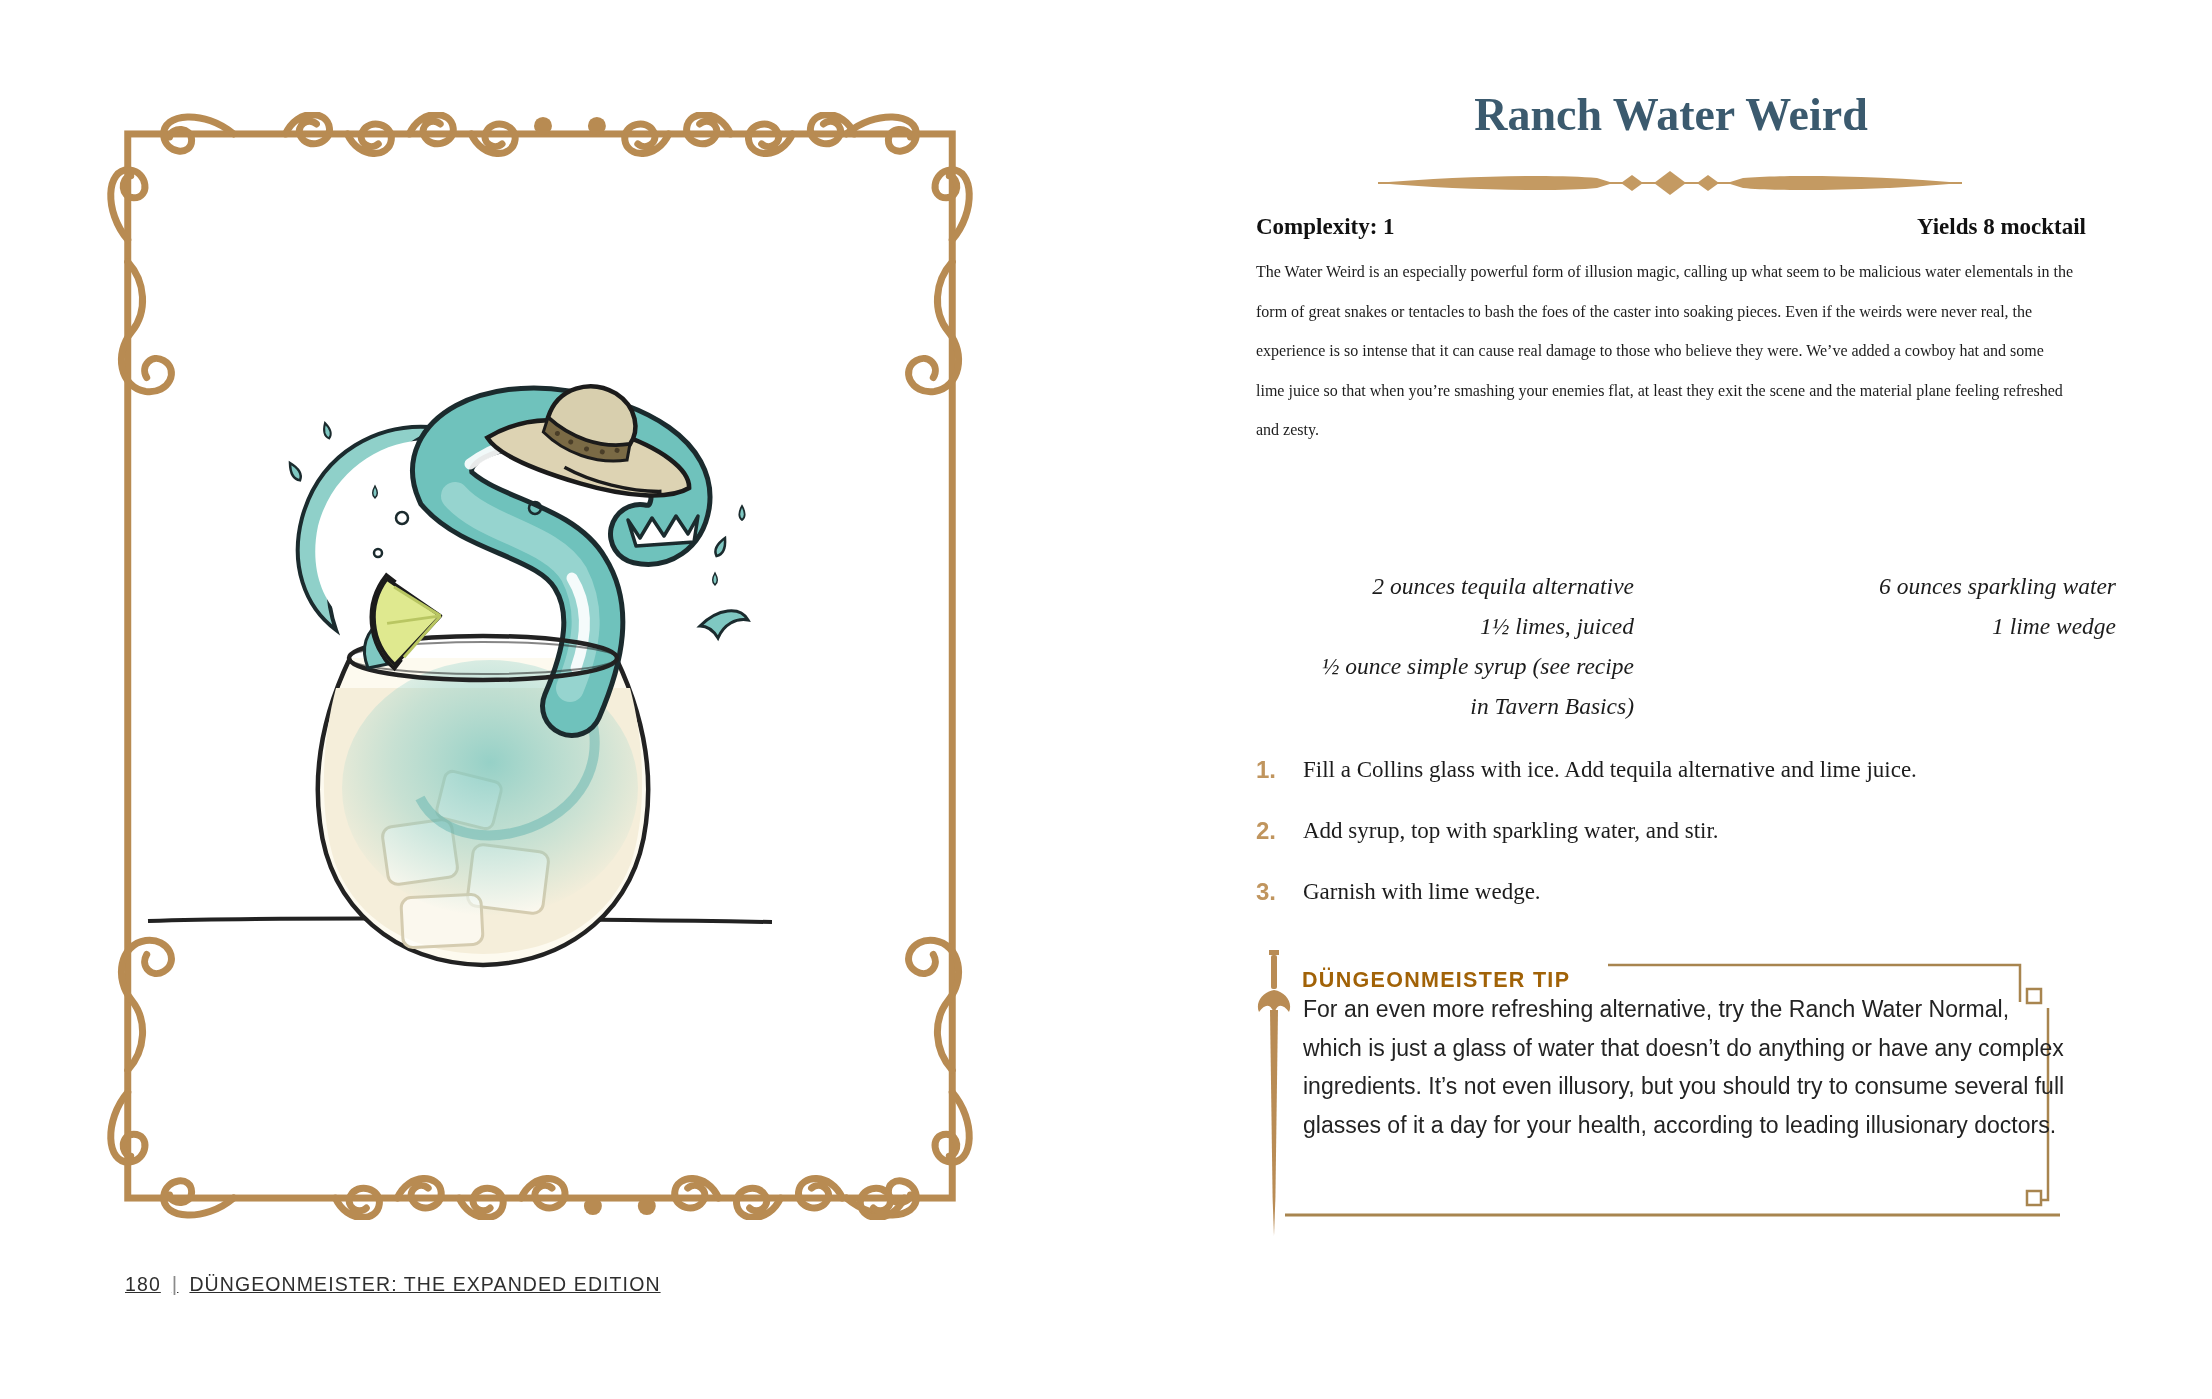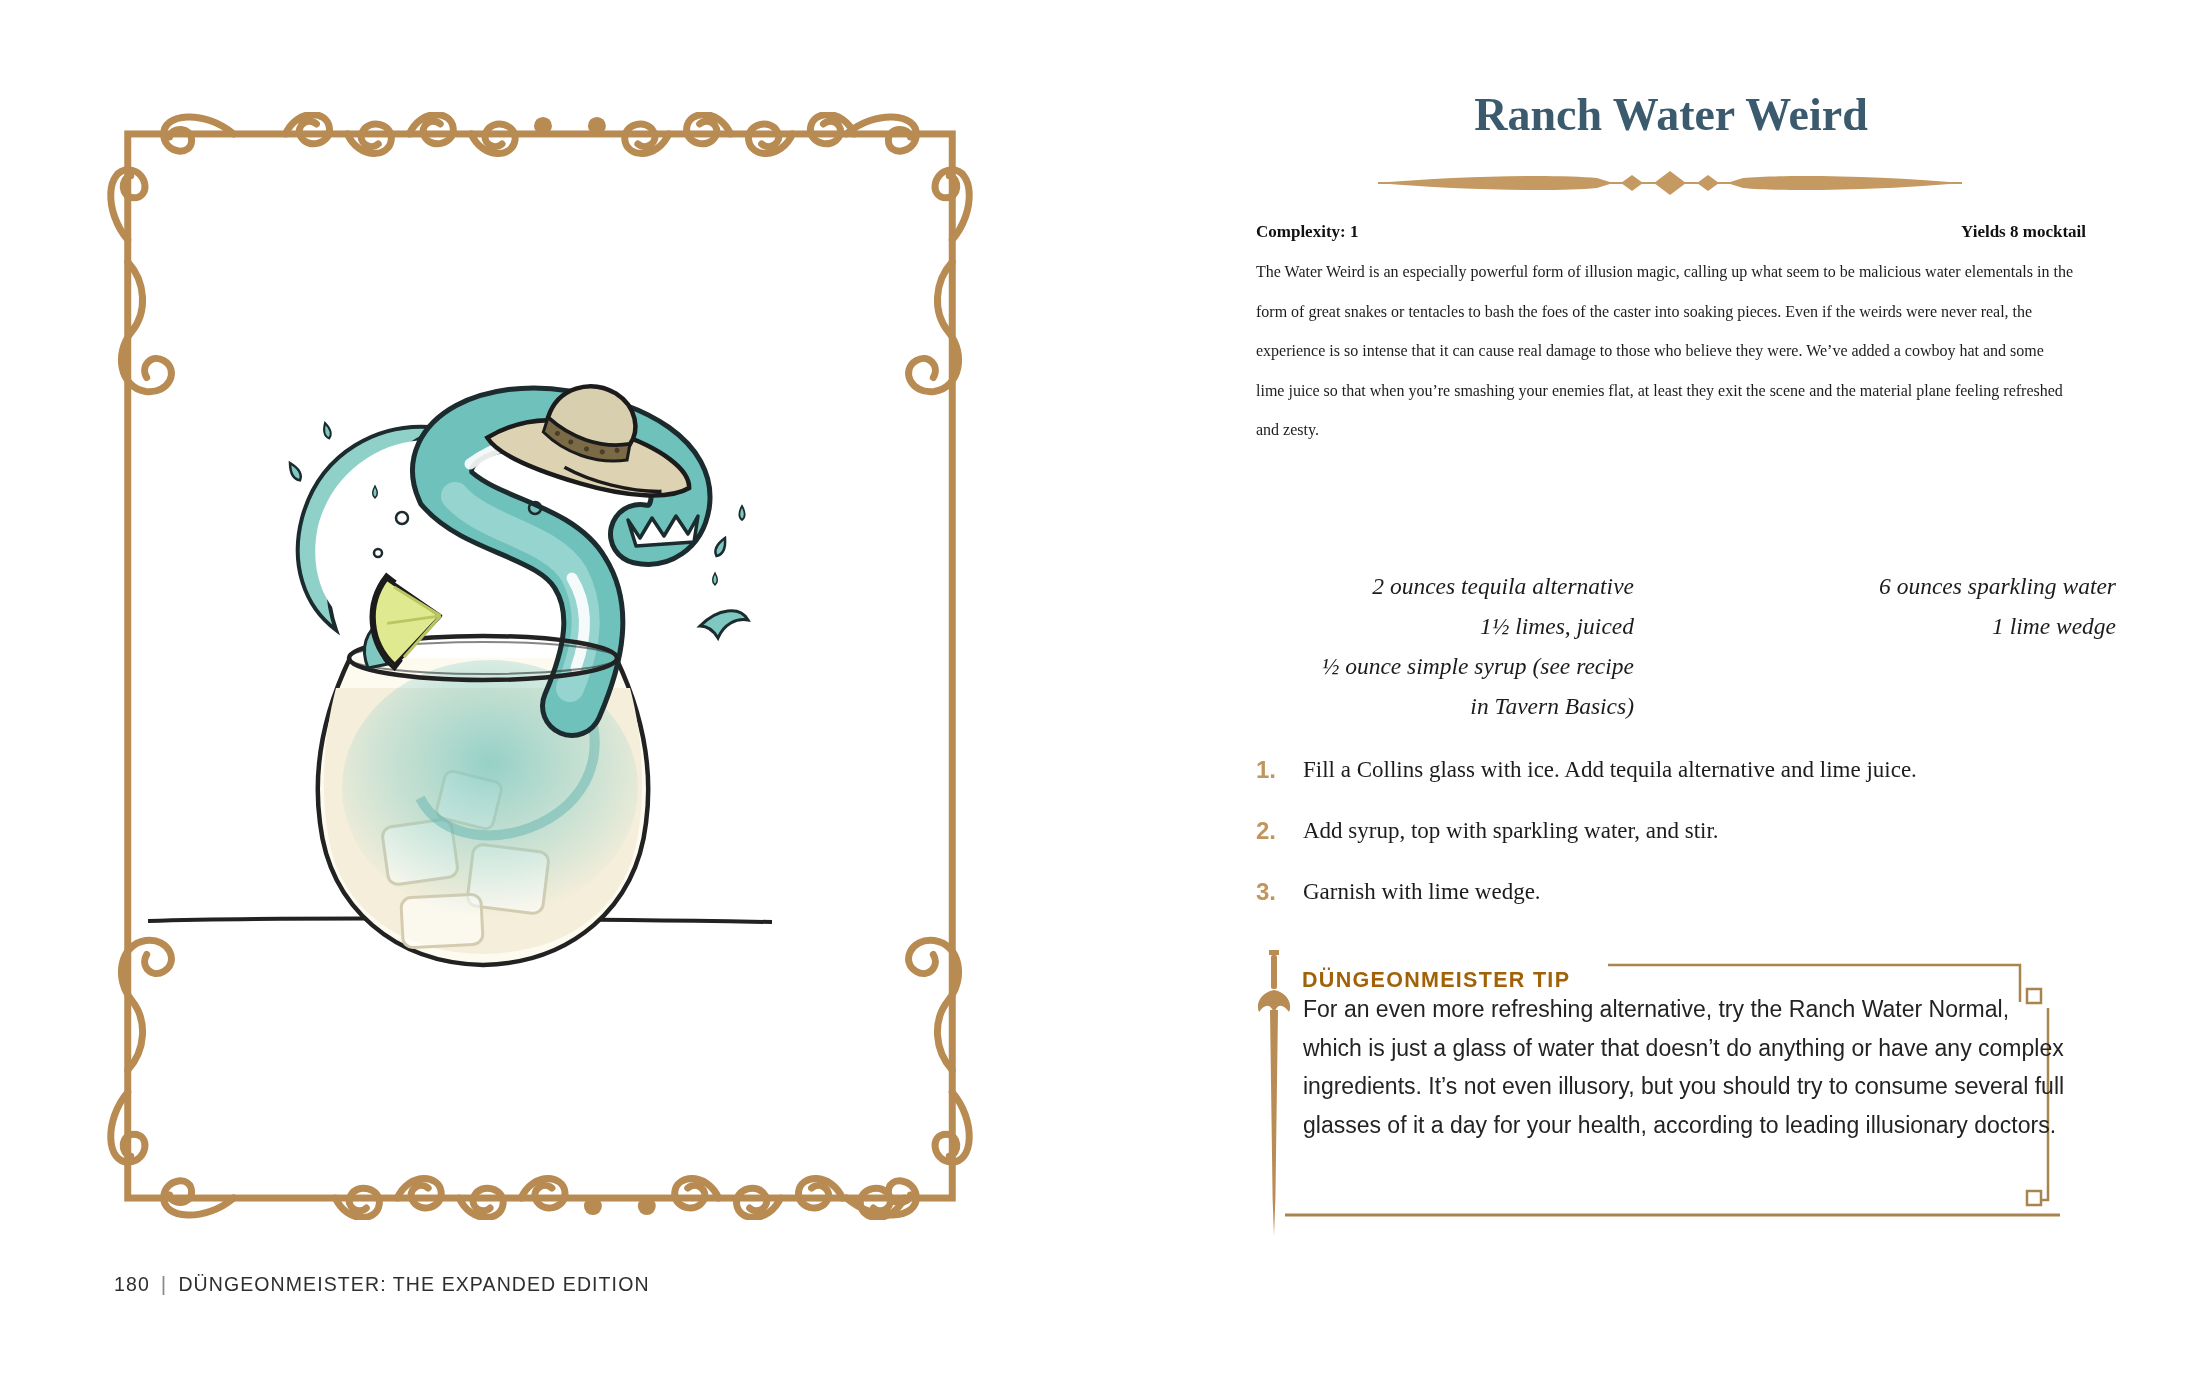--- a/index.html
+++ b/index.html
@@ -6,30 +6,30 @@
   .spread{position:relative;width:2212px;height:1399px;background:#ffffff;overflow:hidden;
           font-family:"Liberation Serif","DejaVu Serif",serif;color:#1c1c1c;}
   .abs{position:absolute;}
 
   
   .frame{left:104px;top:112px;width:872px;height:1108px;}
   .illus{left:140px;top:368px;width:640px;height:620px;}
   .footer{font-family:"Liberation Sans","DejaVu Sans",sans-serif;font-size:19.5px;
           letter-spacing:1.1px;color:#2e2e2e;top:1272px;white-space:nowrap;}
   .footer .sep{color:#8a8a8a;font-weight:300;padding:0 11px;font-size:21px;}
-  .footer-left{left:114px;}
+  .footer-left{left:125px;text-decoration:underline;}
   .footer-right{left:1256px;width:830px;text-align:right;}
 
   
   .col-right{left:1256px;width:830px;}
   .recipe-title{top:88px;text-align:center;font-size:46px;font-weight:bold;color:#3b5a6e;
                 font-family:"Liberation Serif","DejaVu Serif",serif;margin:0;}
   .divider{top:170px;left:1375px;width:590px;height:26px;}
-  .meta-row{top:222px;display:flex;justify-content:space-between;
-            font-weight:bold;font-size:17px;color:#111;gap:36px;}
+  .meta-row{top:214px;display:flex;justify-content:space-between;
+            font-weight:bold;font-size:23px;color:#111;gap:36px;}
   .desc{top:252px;font-size:16px;line-height:39.5px;width:818px;margin:0;}
   .ingredients{top:566px;display:flex;}
   .ing-col{list-style:none;margin:0;padding:0;font-style:italic;font-size:23.5px;line-height:40px;}
   .ing-col li{padding-left:10px;text-indent:-10px;text-align:right;}
   .ing-col-1{margin-left:48px;width:330px;}
   .ing-col-2{margin-left:222px;width:260px;}
   .steps{top:750px;list-style:none;margin:0;padding:0;}
   .step{margin-bottom:21px;font-size:23px;line-height:40px;display:flex;}
   .step .num{font-family:"Liberation Sans","DejaVu Sans",sans-serif;font-weight:bold;
              font-size:24px;color:#c0955e;width:47px;flex:0 0 47px;}

